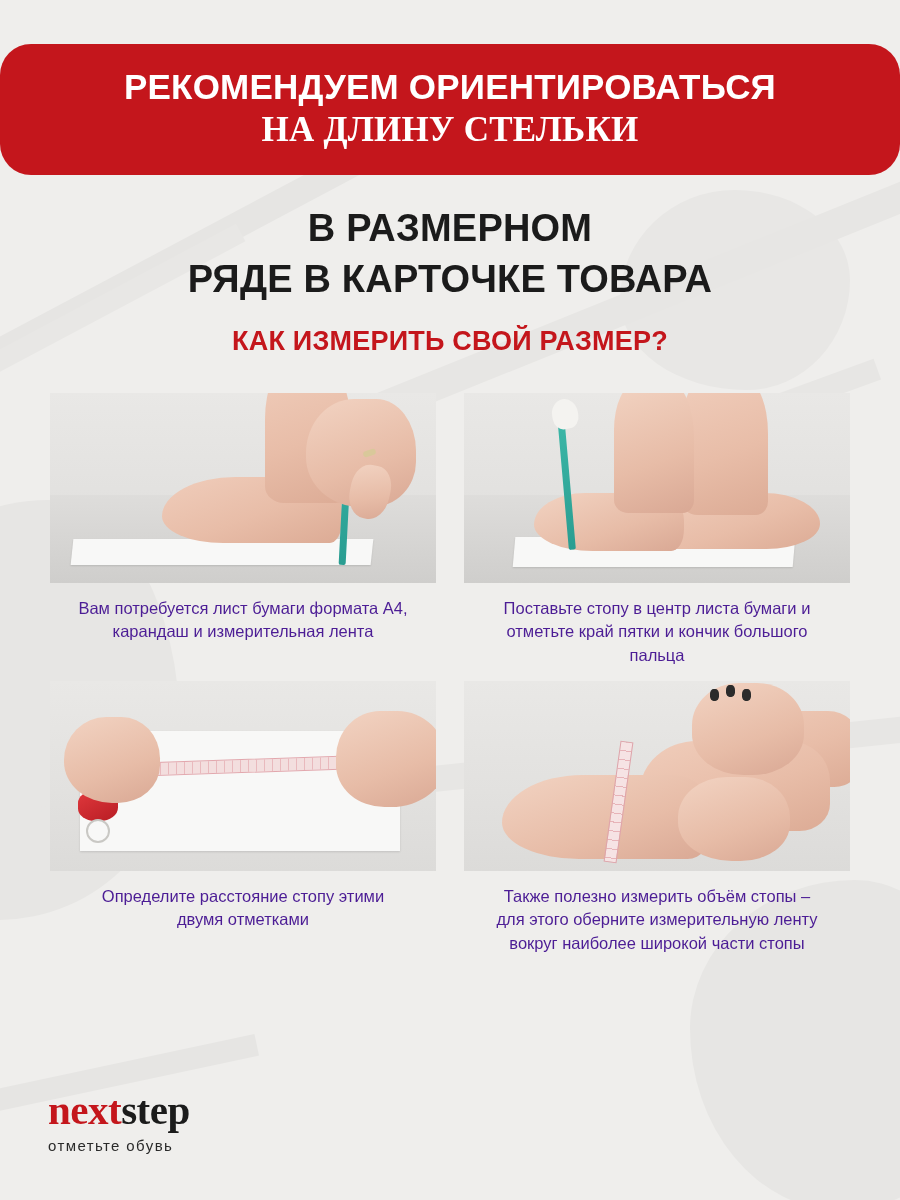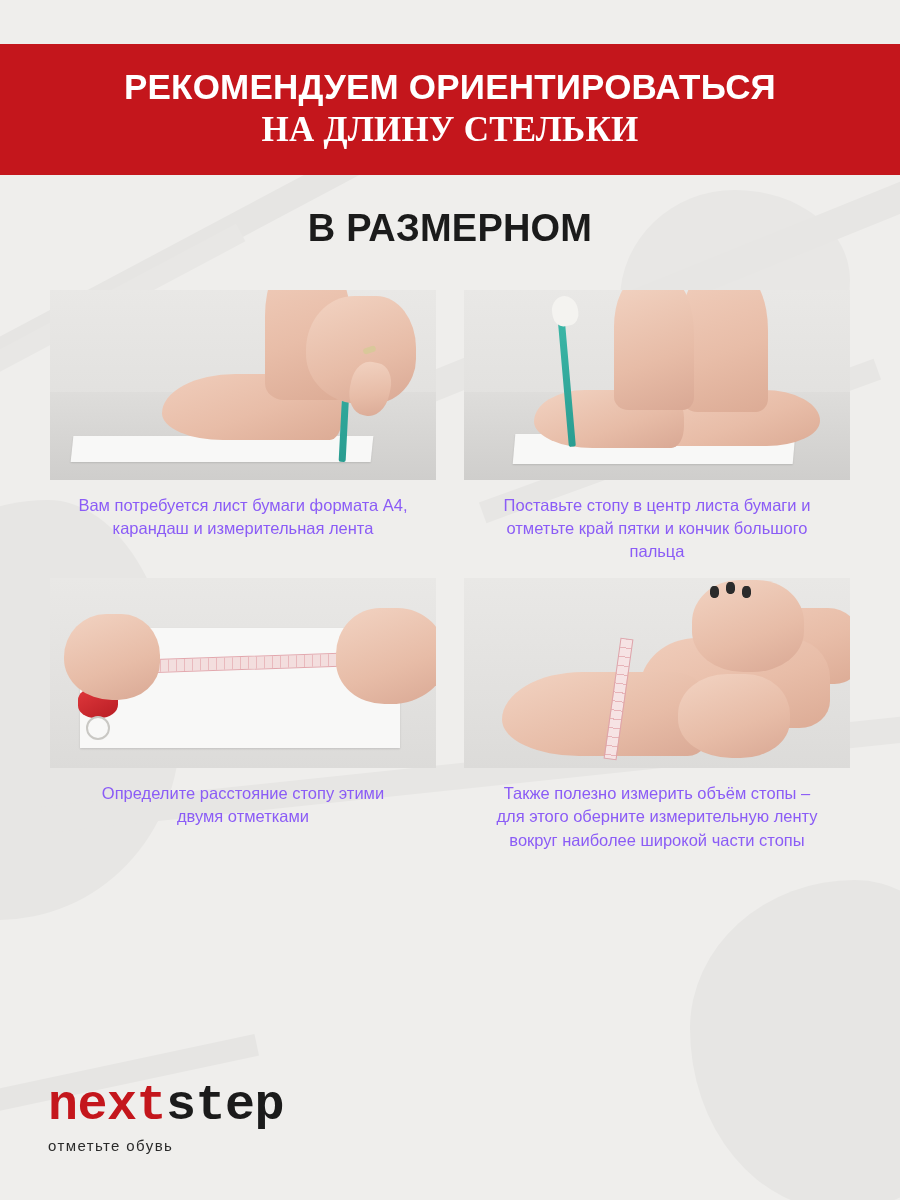--- a/index.html
+++ b/index.html
@@ -93,20 +93,21 @@
     background: #e8e7e5;
   }
 
   
   .banner {
     position: relative;
     margin: 44px 0 0 0;
     background: #c4161c;
     padding: 22px 30px 24px;
     text-align: center;
+    border-radius: 31px;
   }
   .banner h1 {
     margin: 0;
     color: #ffffff;
     font-size: 35px;
     line-height: 1.22;
     font-weight: bold;
     letter-spacing: 0.2px;
   }
   .banner .l2 { display: block; font-family: Liberation Serif, serif; }
@@ -152,21 +153,21 @@
   .photo {
     width: 386px;
     height: 190px;
     position: relative;
     overflow: hidden;
     background: #d9d9d7;
   }
   .caption {
     margin-top: 14px;
     text-align: center;
-    color: #8b5cf6;
+    color: #4c1d95;
     font-size: 16.5px;
     line-height: 1.42;
     max-width: 330px;
   }
 
   
   .wall {
     position: absolute;
     inset: 0;
     background: linear-gradient(180deg, #e9e8e6 0%, #e2e1df 58%, #dcdbd9 100%);
@@ -319,25 +320,25 @@
     border-radius: 40%;
   }
 
   
   .logo-block {
     position: absolute;
     left: 48px;
     bottom: 46px;
   }
   .logo-word {
-    font-size: 50px;
+    font-size: 41px;
     font-weight: bold;
     letter-spacing: -0.5px;
     line-height: 1;
-    font-family: Liberation Mono, monospace;
+    font-family: Liberation Serif, serif;
   }
   .logo-next { color: #c4161c; }
   .logo-step { color: #1b1b1b; }
   .logo-tag {
     margin-top: 6px;
     font-size: 15px;
     color: #2a2a2a;
     letter-spacing: 1.4px;
   }
 </style>
@@ -361,21 +362,23 @@
   <div class="banner">
     <h1>
       <span>РЕКОМЕНДУЕМ ОРИЕНТИРОВАТЬСЯ</span>
       <span class="l2">НА ДЛИНУ СТЕЛЬКИ</span>
     </h1>
   </div>
 
   <div class="headings">
     <p class="h2">
       <span>В РАЗМЕРНОМ</span>
+      <span class="line2">РЯДЕ В КАРТОЧКЕ ТОВАРА</span>
     </p>
+    <p class="h3">КАК ИЗМЕРИТЬ СВОЙ РАЗМЕР?</p>
   </div>
 
   <div class="steps">
 
     <div class="step">
       <div class="photo p1">
         <div class="wall"></div>
         <div class="table-surface"></div>
         <div class="paper"></div>
         <div class="skin foot"></div>

